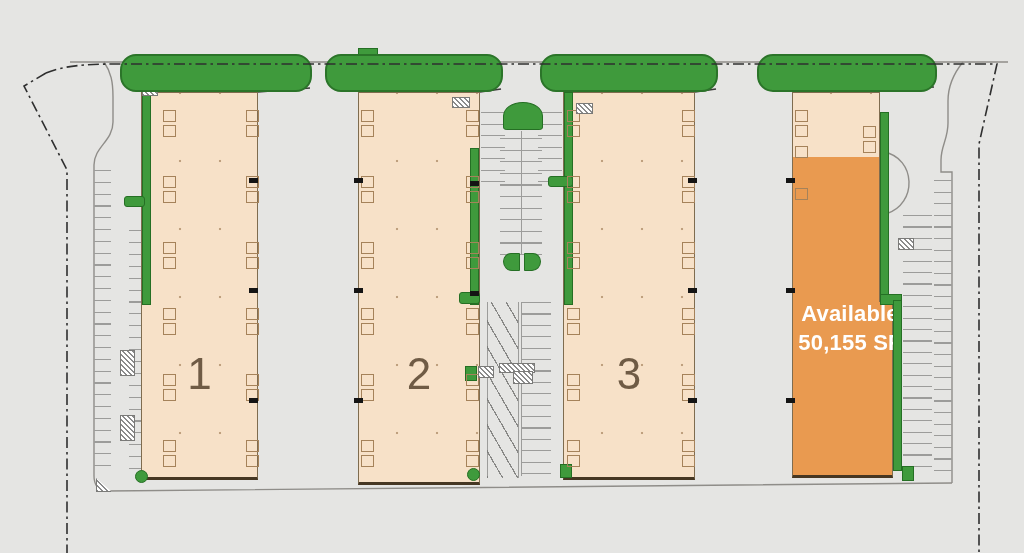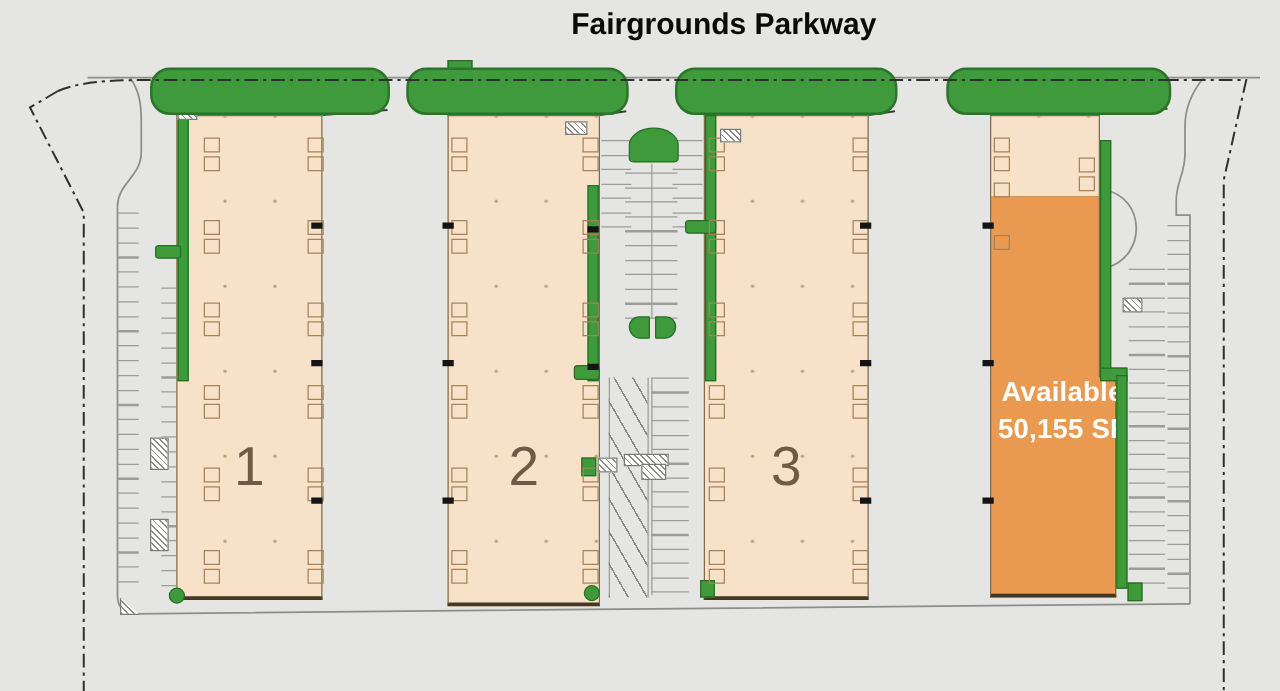--- a/index.html
+++ b/index.html
@@ -359,14 +359,13 @@
   <div class="cap" style="left:757px;top:54px;width:180px;height:38px;"></div>
 
   <svg class="layer" width="1024" height="553">
     <g fill="none" stroke="#2f2f2f" stroke-width="1.6" stroke-dasharray="11 4 2.5 4">
       <path d="M46,73 C62,66 85,64 118,64 H932"></path>
       <path d="M46,73 L24,86 L67,170 V553"></path>
       <path d="M932,64 H997 L979,144 V553"></path>
     </g>
   </svg>
 
-  <div id="street">Fairgrounds Parkway</div>
 </div>
 
 </body></html>

